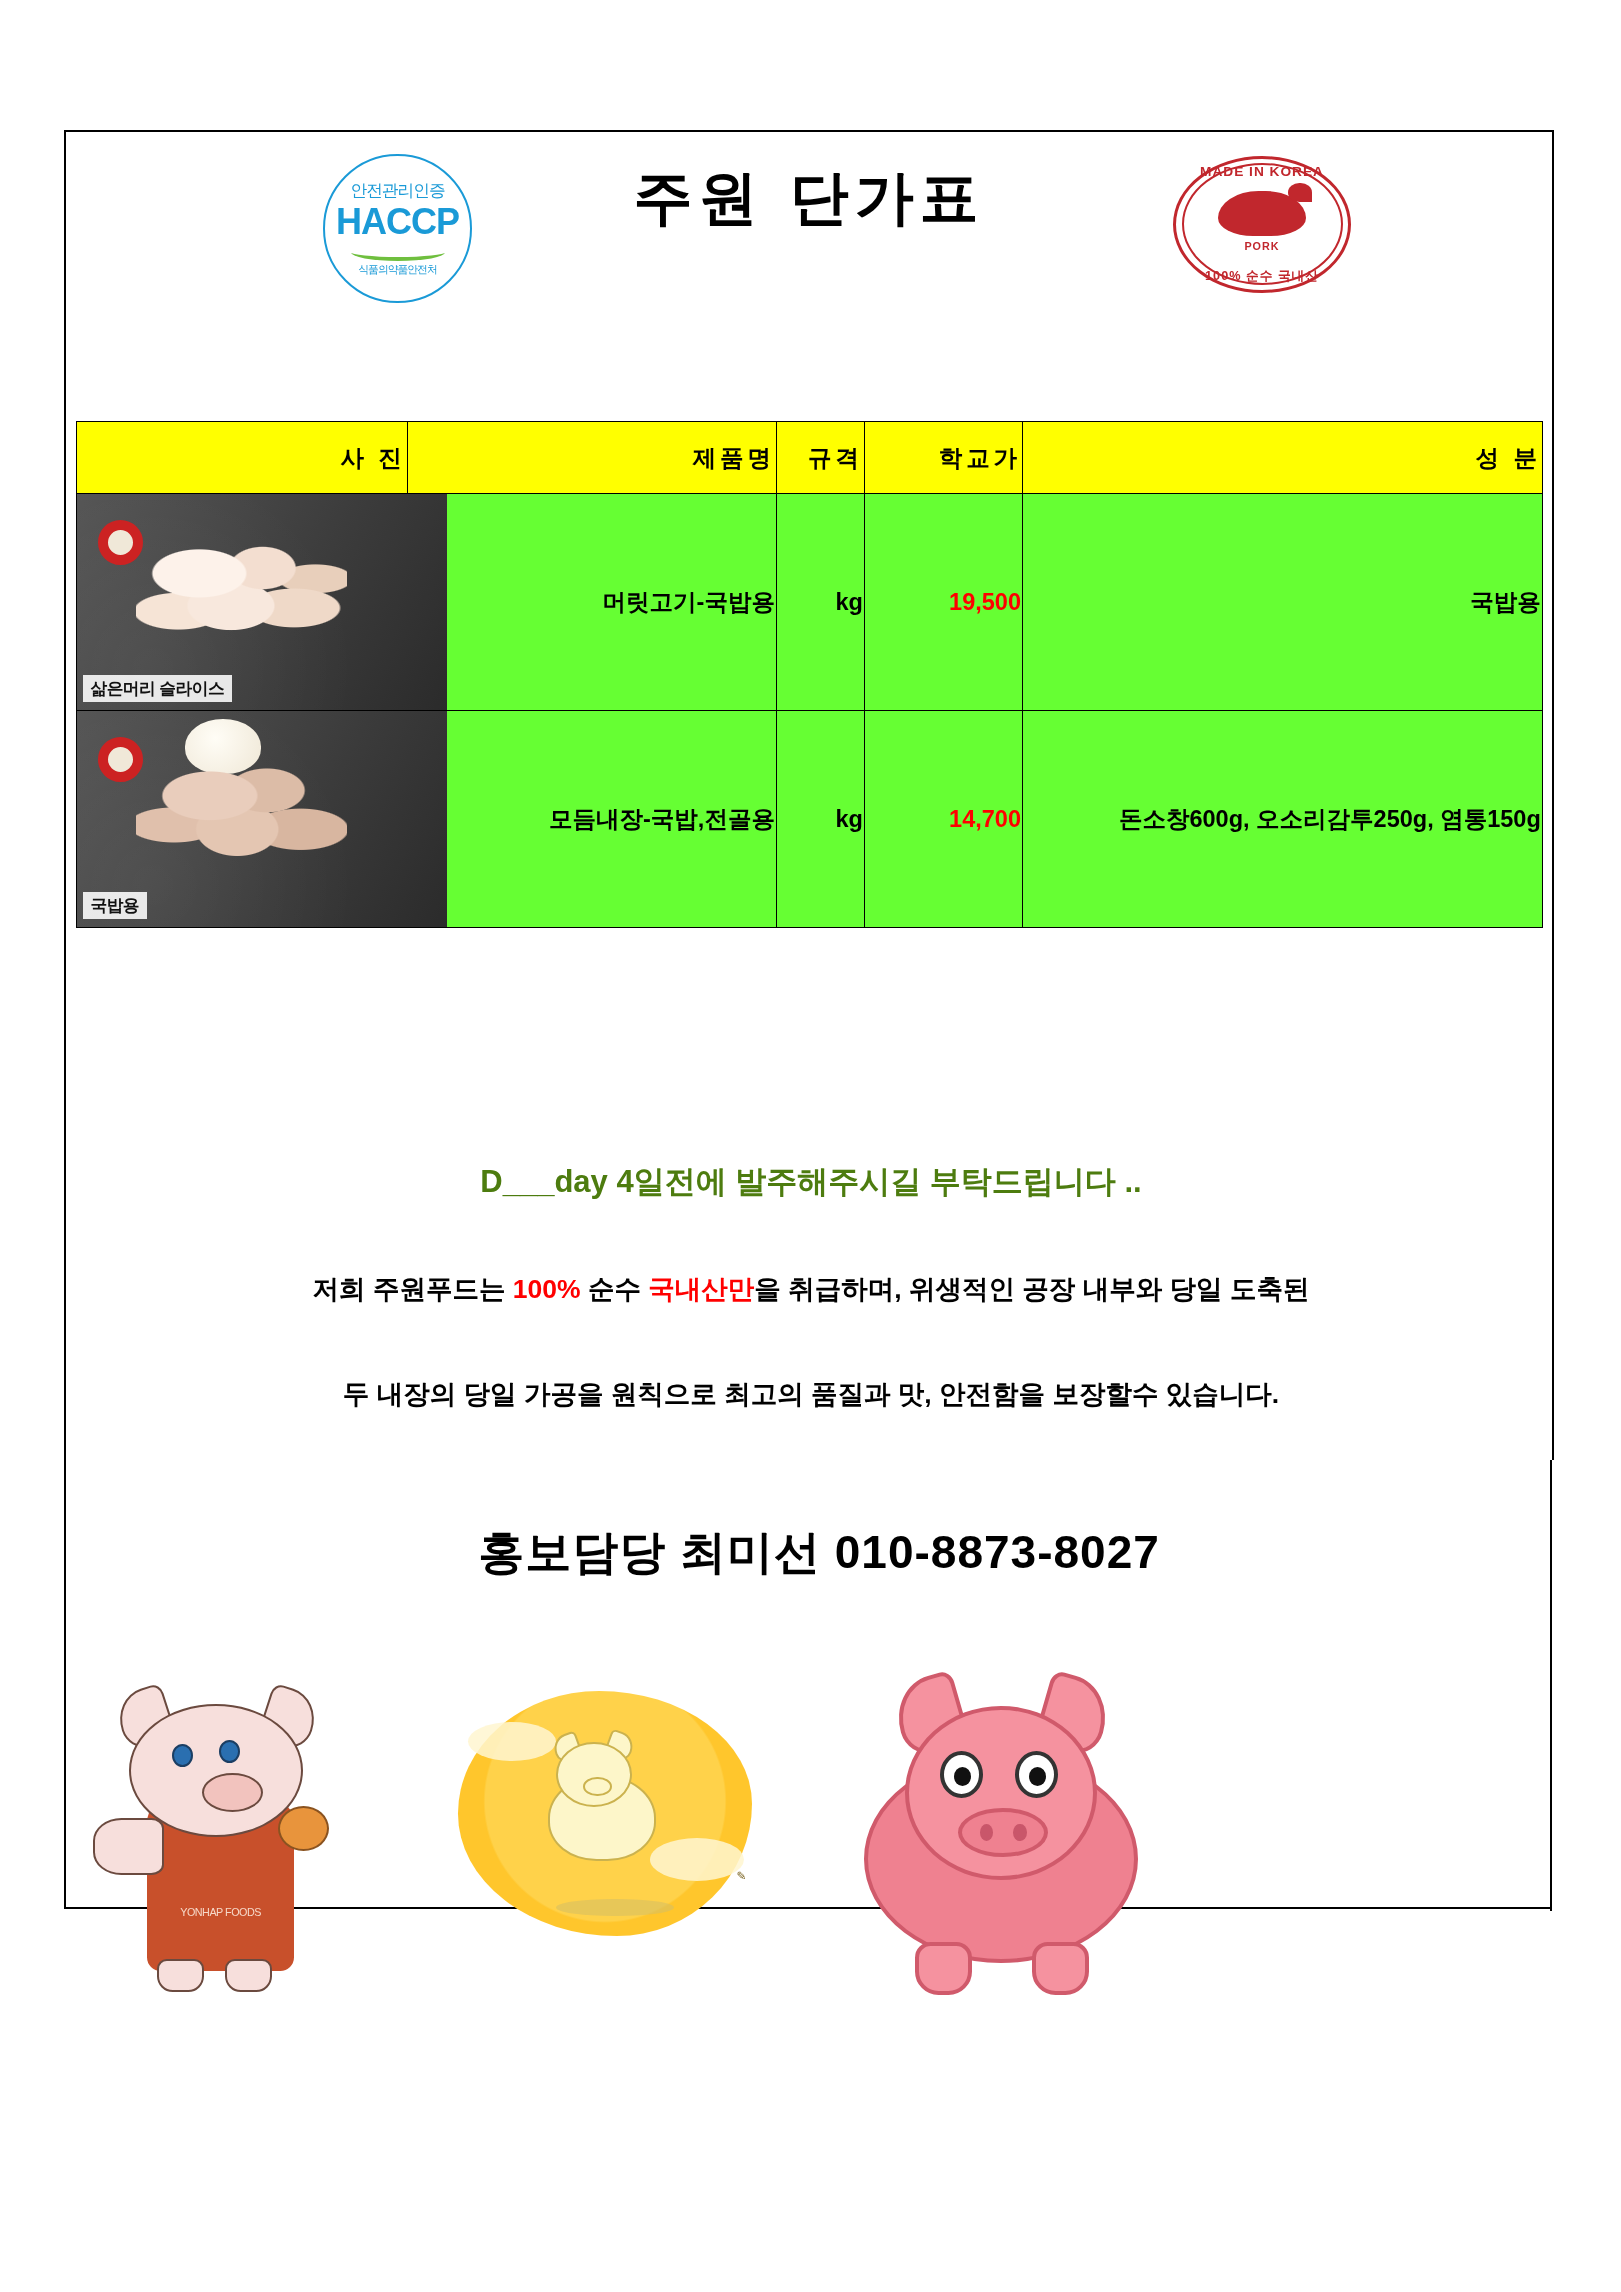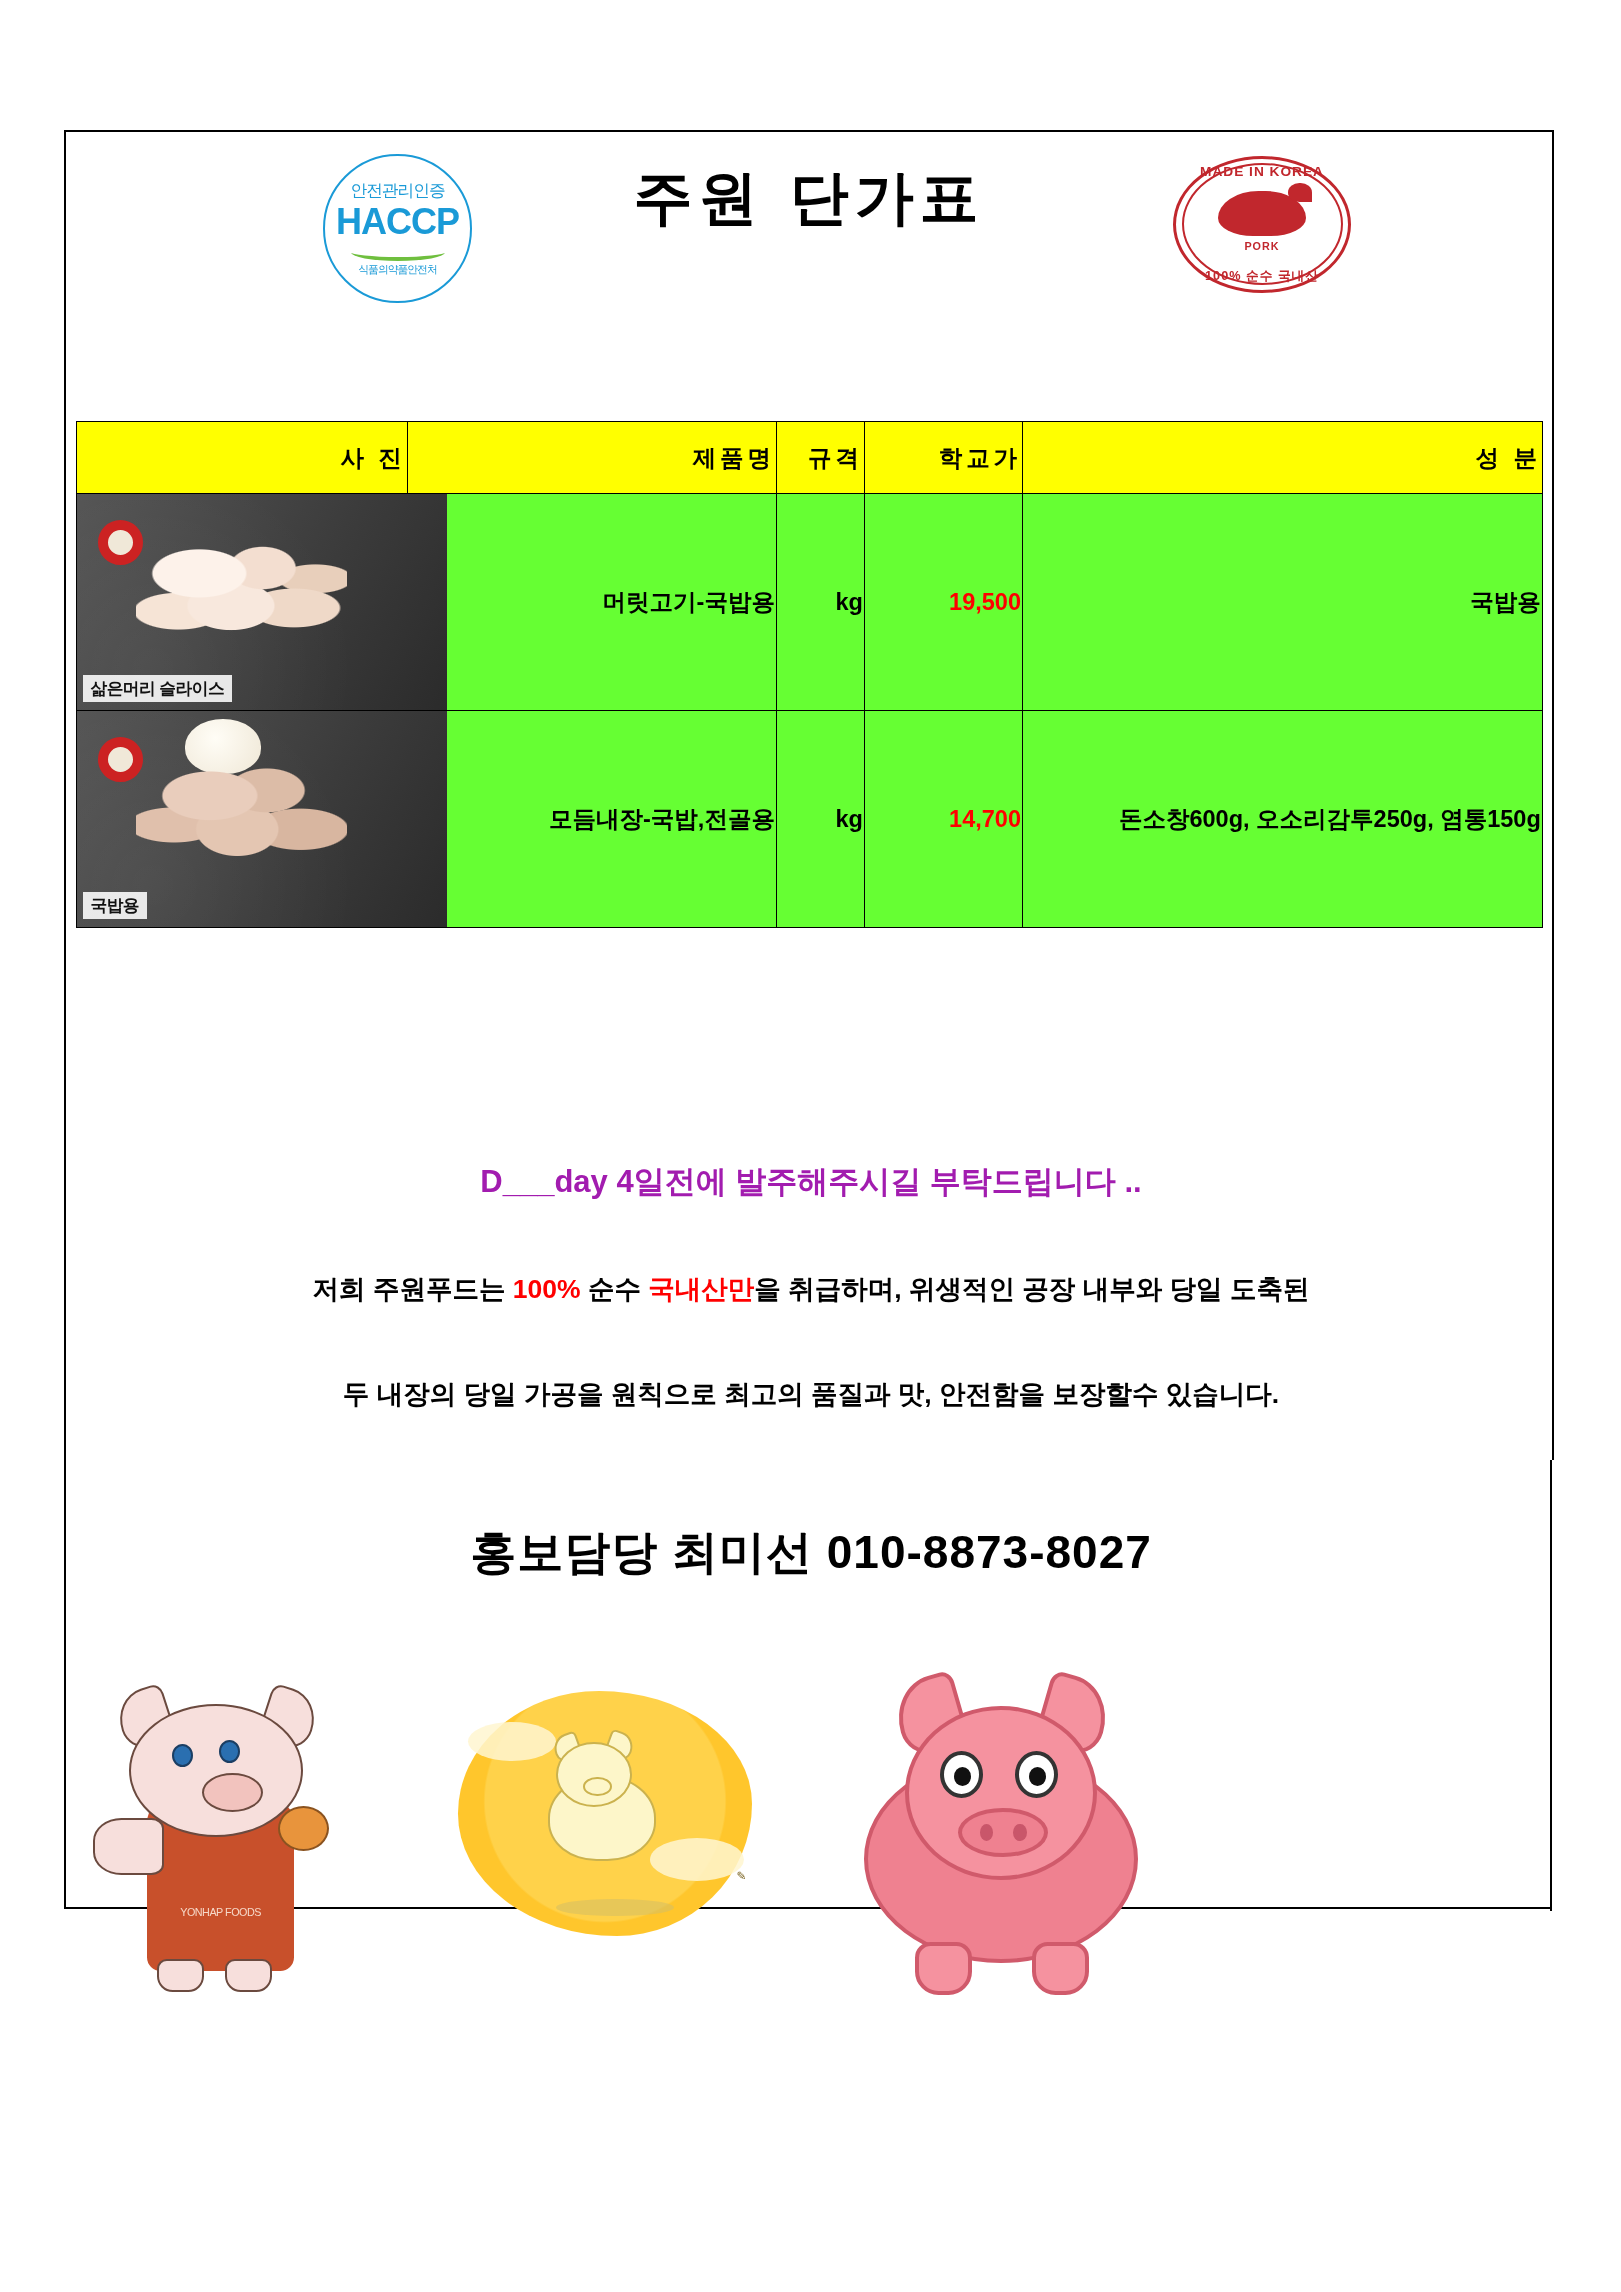--- a/index.html
+++ b/index.html
@@ -301,40 +301,40 @@
     letter-spacing: -0.5px;
   }
 
   
   .notice-red {
     position: absolute;
     left: 0;
     top: 1029px;
     width: 1490px;
     text-align: center;
-    color: #a21caf;
+    color: #4d7c0f;
     font-size: 31px;
     font-weight: bold;
     letter-spacing: 0px;
   }
   .notice-line {
     position: absolute;
     left: 0;
     width: 1490px;
     text-align: center;
     font-size: 26.5px;
     font-weight: bold;
   }
   .notice-line.l1 { top: 1139px; }
   .notice-line.l2 { top: 1244px; }
   .hl-red { color: #ff0000; }
 
   .contact {
     position: absolute;
-    left: 0;
+    left: 8px;
     top: 1390px;
     width: 1490px;
     text-align: center;
     font-size: 46px;
     font-weight: bold;
     letter-spacing: 1px;
   }
 
   
   .pigs {

